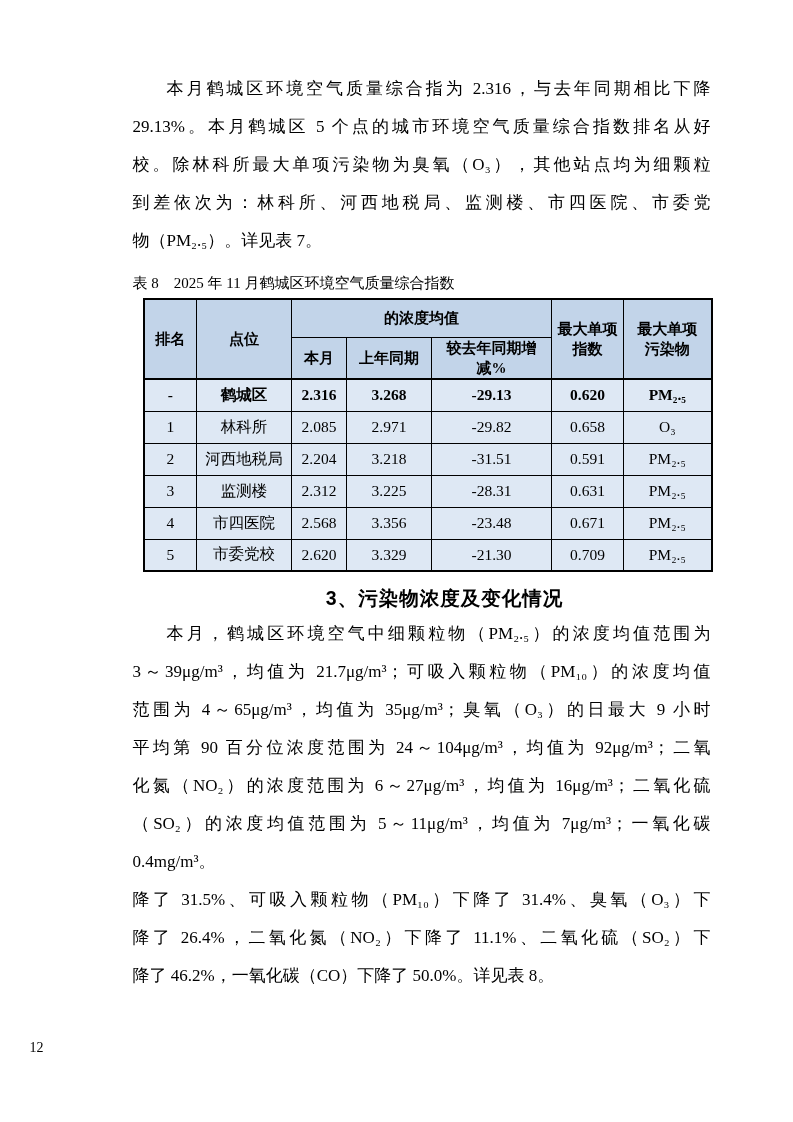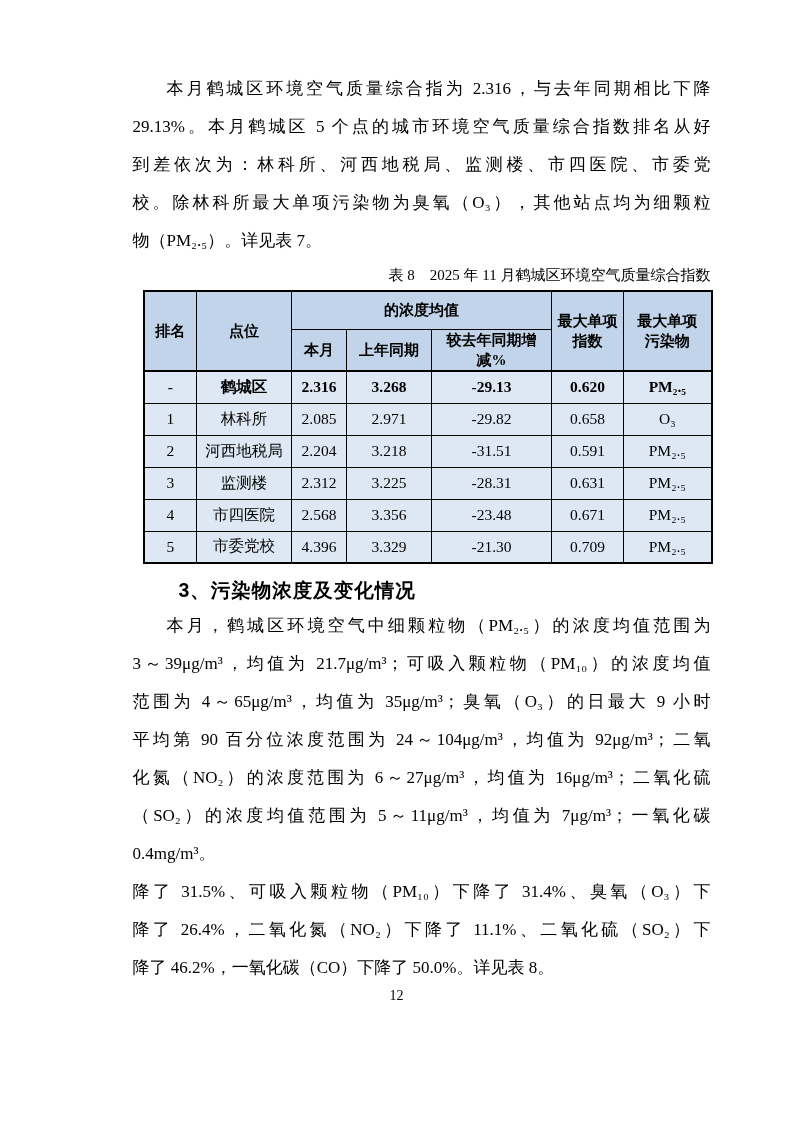--- a/index.html
+++ b/index.html
@@ -37,24 +37,24 @@
     height: 38px;
     text-align: justify;
     text-align-last: justify;
     text-justify: inter-character;
     white-space: nowrap;
   }
   .para .line.first { text-indent: 2em; }
   .para .line.lastline { text-align-last: left; white-space: normal; }
   
   .table-caption {
-    margin-top: 2px;
+    margin-top: 10px;
     height: 27px;
     line-height: 27px;
-    text-align: right;
+    text-align: left;
     font-size: 15px;
   }
   
   .data-table {
     border-collapse: collapse;
     table-layout: fixed;
     width: 568px;
     margin-left: 10px;
     margin-top: 1px;
     border: 2px solid var(--table-border);
@@ -85,41 +85,42 @@
   
   .section-heading {
     margin-top: 9px;
     height: 34px;
     line-height: 34px;
     padding-left: 46px;
     font-size: 19.5px;
     font-weight: bold;
     font-family: "Liberation Sans", "DejaVu Sans", sans-serif;
     letter-spacing: 1px;
+    text-align: center;
   }
   .page-number {
     position: absolute;
-    top: 988px;
+    top: 1040px;
     left: 0;
     width: 100%;
-    text-align: center;
+    text-align: left;
     font-size: 14px;
   }
 </style>
 </head>
 <body>
 
 <div class="page">
   <div class="content">
 
     <div class="para">
       <div class="line first">本月鹤城区环境空气质量综合指为 2.316，与去年同期相比下降</div>
       <div class="line">29.13%。本月鹤城区 5 个点的城市环境空气质量综合指数排名从好</div>
+      <div class="line">校。除林科所最大单项污染物为臭氧（O₃），其他站点均为细颗粒</div>
       <div class="line">到差依次为：林科所、河西地税局、监测楼、市四医院、市委党</div>
-      <div class="line">校。除林科所最大单项污染物为臭氧（O₃），其他站点均为细颗粒</div>
       <div class="line lastline">物（PM₂.₅）。详见表 7。</div>
     </div>
 
     <div class="table-caption">表 8　2025 年 11 月鹤城区环境空气质量综合指数</div>
 
     <table class="data-table">
       <colgroup>
         <col style="width:53px">
           <col style="width:95px">
           <col style="width:55px">
@@ -186,21 +187,21 @@
           <td>市四医院</td>
           <td>2.568</td>
           <td>3.356</td>
           <td>-23.48</td>
           <td>0.671</td>
           <td>PM₂.₅</td>
         </tr>
         <tr>
           <td>5</td>
           <td>市委党校</td>
-          <td>4.396</td>
+          <td>2.620</td>
           <td>3.329</td>
           <td>-21.30</td>
           <td>0.709</td>
           <td>PM₂.₅</td>
         </tr>
       </tbody>
     </table>
 
     <div class="section-heading">3、污染物浓度及变化情况</div>
 

